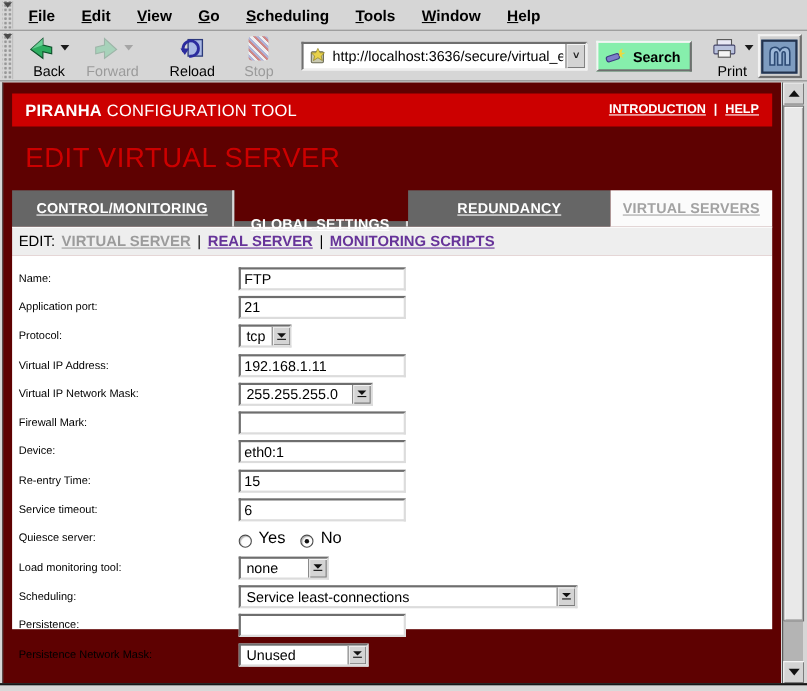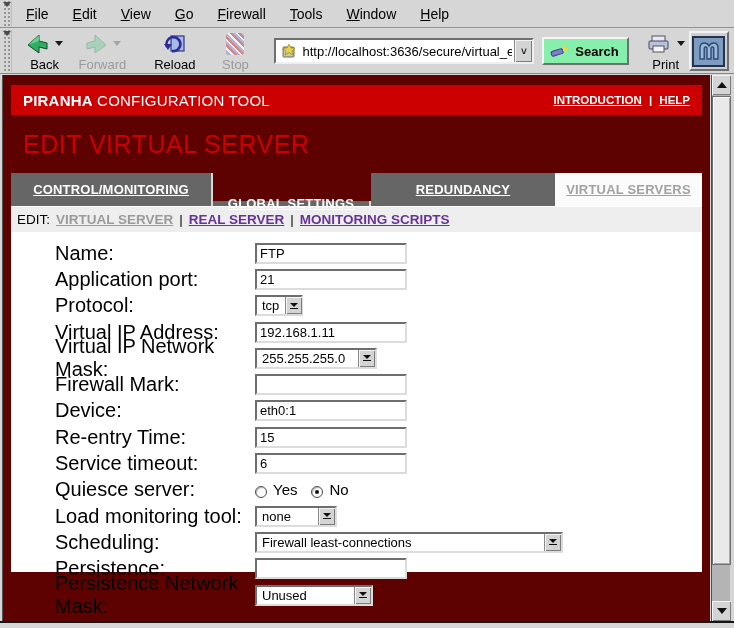--- a/index.html
+++ b/index.html
@@ -27,21 +27,21 @@
     background:
       radial-gradient(circle, #979797 1px, rgba(0,0,0,0) 1.4px) 1px 6px / 4px 4px repeat,
       #d6d6d6;
     border-right:1px solid #bdbdbd;
   }
   .grip::before {
     content:""; position:absolute; top:1px; left:1px;
     border-left:4px solid transparent; border-right:4px solid transparent;
     border-top:5px solid #4a4a4a;
   }
-  .menu-items { display:flex; gap:24px; padding-left:12px; }
+  .menu-items { display:flex; gap:24px; padding-left:12px;font-weight:bold; }
   .menu-item {
     display:inline-block; font-size:14px; color:#000; cursor:default;
   }
   .menu-item::first-letter { text-decoration:underline; }
 
   .navbtn {
     display:flex; flex-direction:column; align-items:center;
     padding:2px 4px 1px 4px; margin-left:8px; min-width:46px;
   }
   .navbtn .icon-row { display:flex; align-items:center; gap:5px; height:24px; }
@@ -138,21 +138,21 @@
     padding-left:6px; font-size:13.5px; gap:6px;
     border-top:1px solid #fff;
   }
   .subnav .prefix { color:#000; }
   .subnav .cur { color:#9b9b9b; text-decoration:underline; font-weight:600; }
   .subnav .pipe { color:#000; }
   .subnav a.plink { color:#663399; text-decoration:underline; font-weight:600; cursor:pointer; }
 
   .formarea { background:#ffffff; padding:8px 0 0 6px; height:340px; }
   .frow { display:flex; align-items:center; height:26.3px; }
-  .frow .flabel { width:200px; font-size:20px; color:#000; flex:none;margin-left:38px; }
+  .frow .flabel { width:200px; font-size:10px; color:#000; flex:none; }
 
   input.ftext {
     width:152px; height:21px; background:#fff;
     border:2px solid; border-color:#6e6e6e #dcdcdc #dcdcdc #6e6e6e;
     font-family:"Liberation Sans",sans-serif; font-size:13px; padding:0 3px; outline:none;
   }
 
   .sel {
     height:21px; background:#fff; display:inline-flex; align-items:stretch;
     border:2px solid; border-color:#6e6e6e #dcdcdc #dcdcdc #6e6e6e; cursor:pointer;
@@ -215,21 +215,21 @@
 </head>
 <body>
 
 <div class="menubar">
   <div class="grip"></div>
   <div class="menu-items">
     <span class="menu-item">File</span>
     <span class="menu-item">Edit</span>
     <span class="menu-item">View</span>
     <span class="menu-item">Go</span>
-    <span class="menu-item">Firewall</span>
+    <span class="menu-item">Scheduling</span>
     <span class="menu-item">Tools</span>
     <span class="menu-item">Window</span>
     <span class="menu-item">Help</span>
   </div>
 </div>
 
 <div class="toolbar">
   <div class="grip"></div>
 
   <div class="navbtn">
@@ -417,21 +417,21 @@
           <span class="btn">
               <span class="tri"></span>
               <span class="bar"></span>
             </span>
         </div>
       </div>
 
       <div class="frow">
         <span class="flabel">Scheduling:</span>
         <div class="sel w308">
-          <span class="txt">Firewall least-connections</span>
+          <span class="txt">Service least-connections</span>
           <span class="btn">
               <span class="tri"></span>
               <span class="bar"></span>
             </span>
         </div>
       </div>
 
       <div class="frow">
         <span class="flabel">Persistence:</span>
         <input class="ftext" value="" style="">

